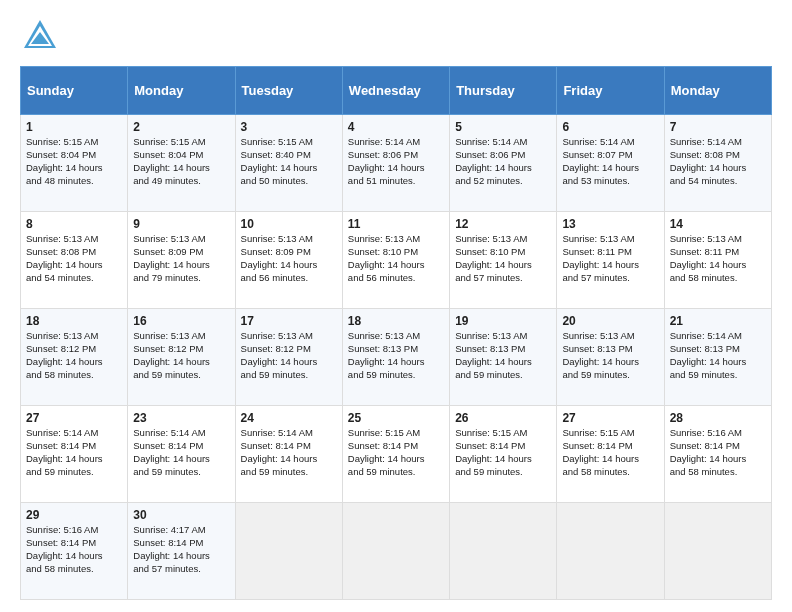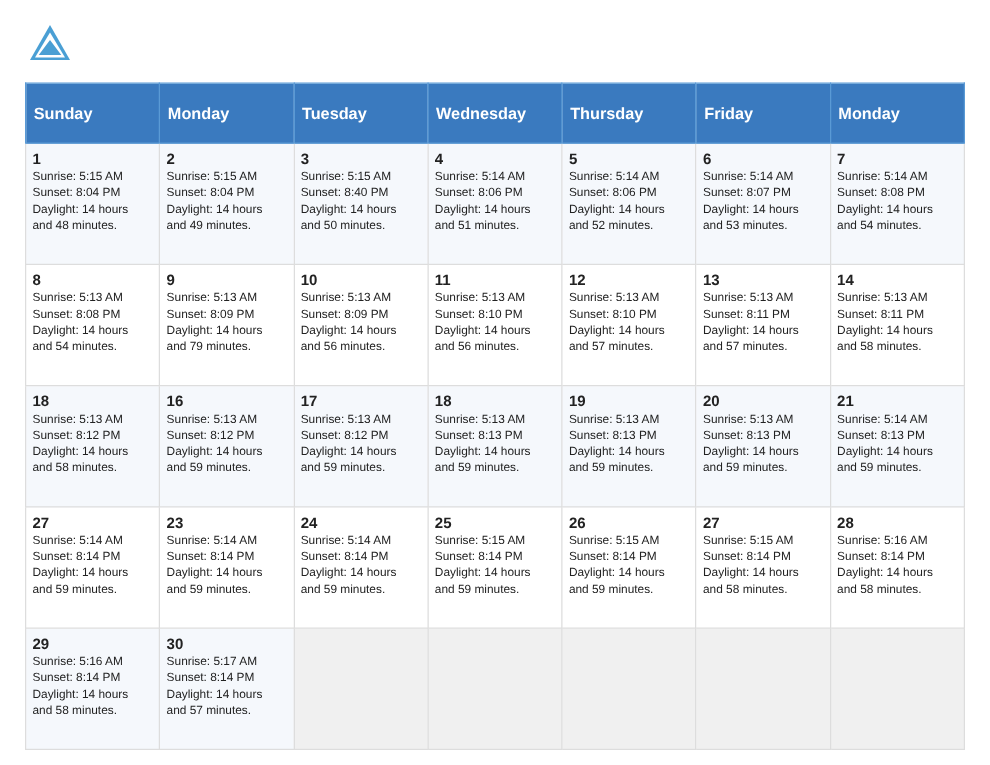--- a/index.html
+++ b/index.html
@@ -353,21 +353,21 @@
         <tr>
           <td>
             <span class="day-num">29</span>
             <div>Sunrise: 5:16 AM</div>
             <div>Sunset: 8:14 PM</div>
             <div>Daylight: 14 hours</div>
             <div>and 58 minutes.</div>
           </td>
           <td>
             <span class="day-num">30</span>
-            <div>Sunrise: 5:17 AM</div>
+            <div>Sunrise: 4:17 AM</div>
             <div>Sunset: 8:14 PM</div>
             <div>Daylight: 14 hours</div>
             <div>and 57 minutes.</div>
           </td>
           <td class="empty-cell"></td>
           <td class="empty-cell"></td>
           <td class="empty-cell"></td>
           <td class="empty-cell"></td>
           <td class="empty-cell"></td>
         </tr>

